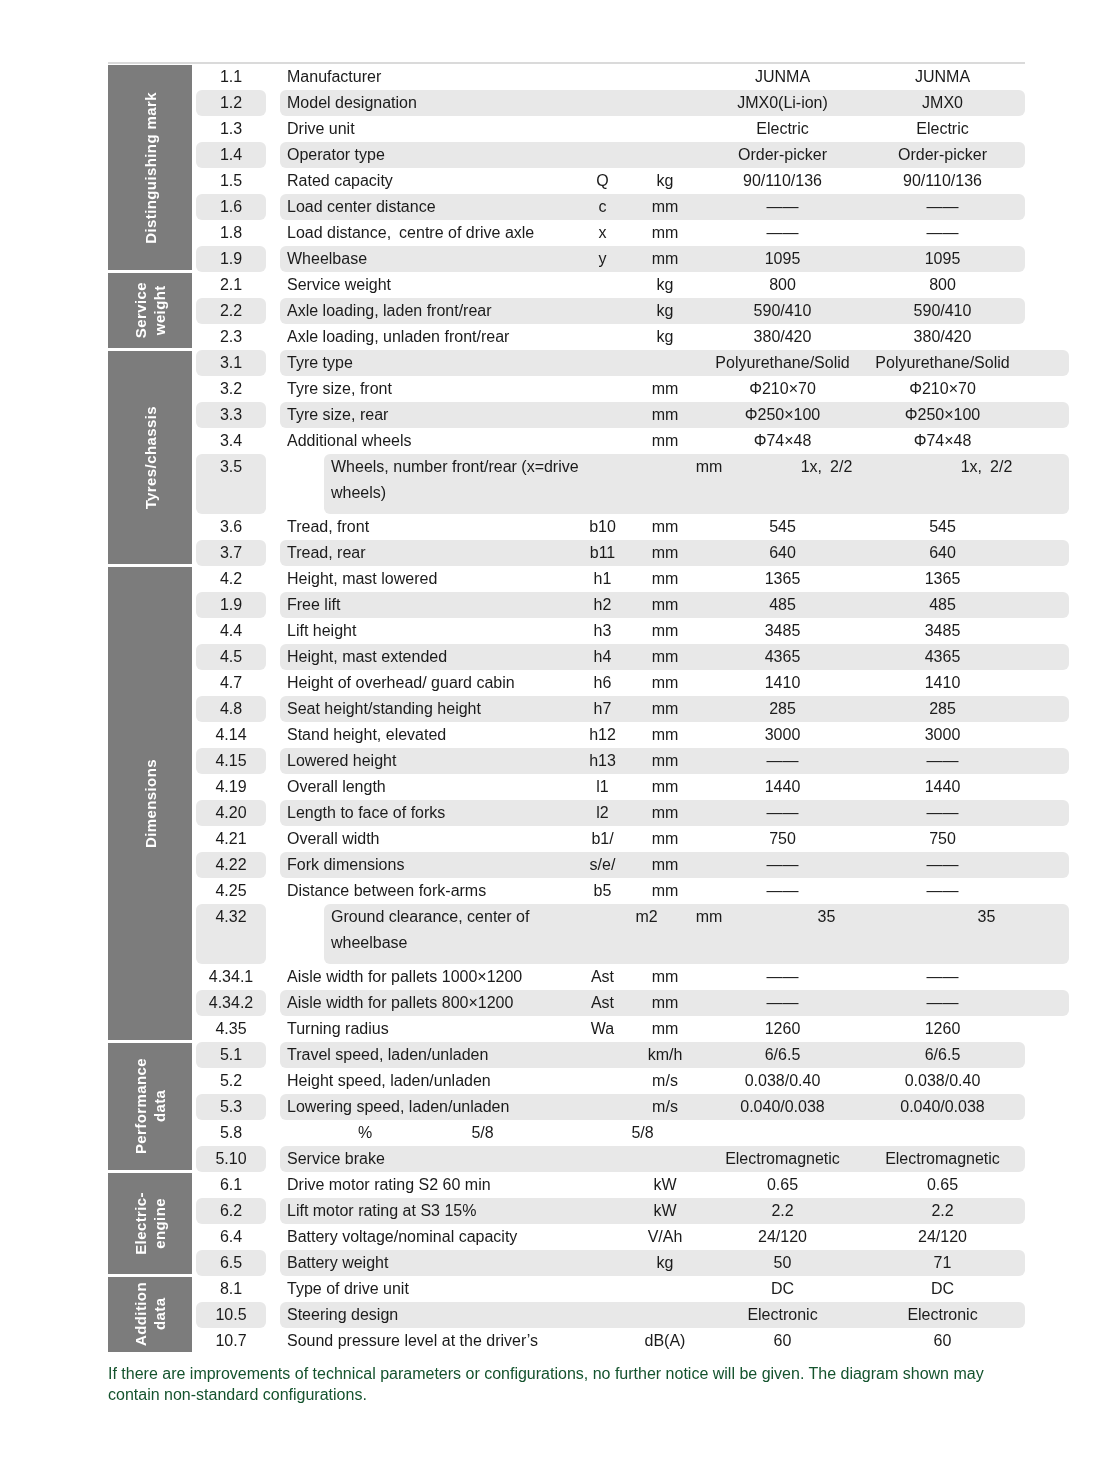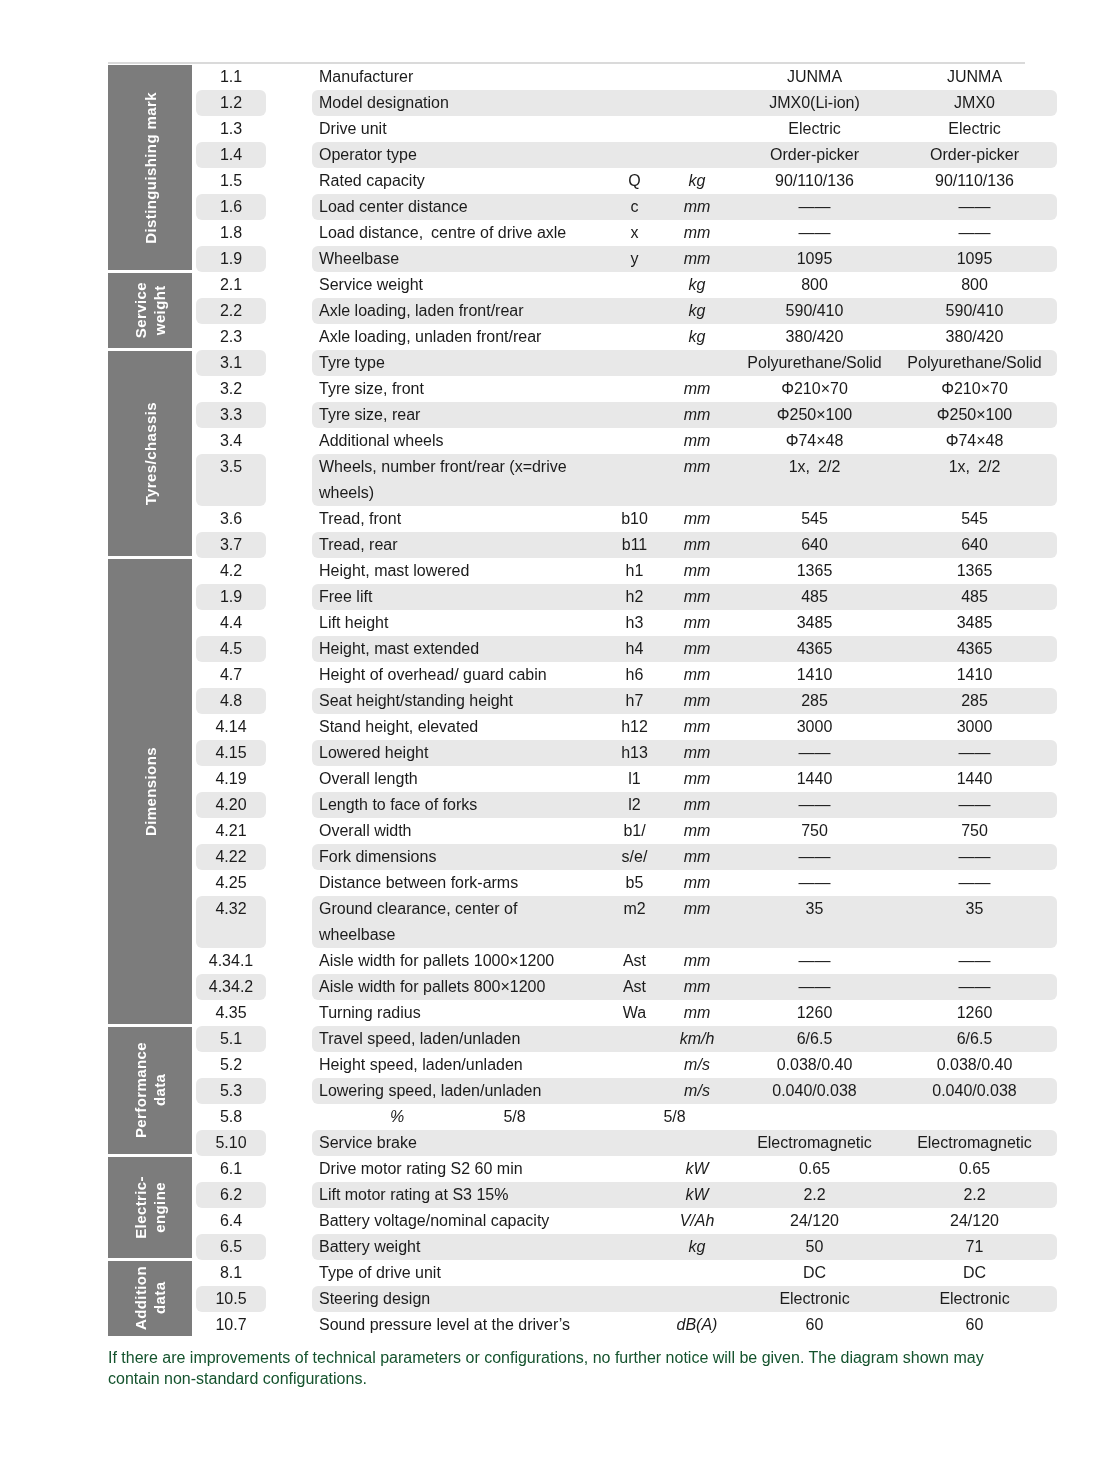--- a/index.html
+++ b/index.html
@@ -17,31 +17,31 @@
     flex-shrink:0;
   }
   .side-label{
     writing-mode:vertical-rl;transform:rotate(180deg);
     color:#ffffff;font-weight:bold;font-size:15px;
     letter-spacing:0.4px;white-space:pre-line;text-align:center;
     line-height:19px;
   }
   .rows{flex:1;display:flex;flex-direction:column;}
   .row{display:flex;height:26px;}
-  .row.tall{height:52px;}
+  .row.tall{height:60px;gap:44px;}
   .numcell{
     width:70px;margin-right:14px;flex-shrink:0;
     text-align:center;font-size:16px;line-height:26px;
   }
-  .rowmain{flex:1;display:flex;margin-left:32px;}
+  .rowmain{flex:1;display:flex;}
   .zebra{background:#e8e8e8;border-radius:6px;}
   .cell{font-size:16px;line-height:26px;box-sizing:border-box;}
   .desc{width:300px;padding-left:7px;white-space:pre-line;}
   .sym{width:45px;text-align:center;}
-  .unit{width:80px;text-align:center;font-style:italic;}
+  .unit{width:80px;text-align:center;}
   .v1{width:155px;text-align:center;}
   .v2{width:165px;text-align:center;}
   .footer{
     margin-top:9px;width:905px;font-size:16px;line-height:21px;color:#14532d;
   }
 </style>
 </head>
 <body>
 
 <div class="page">

